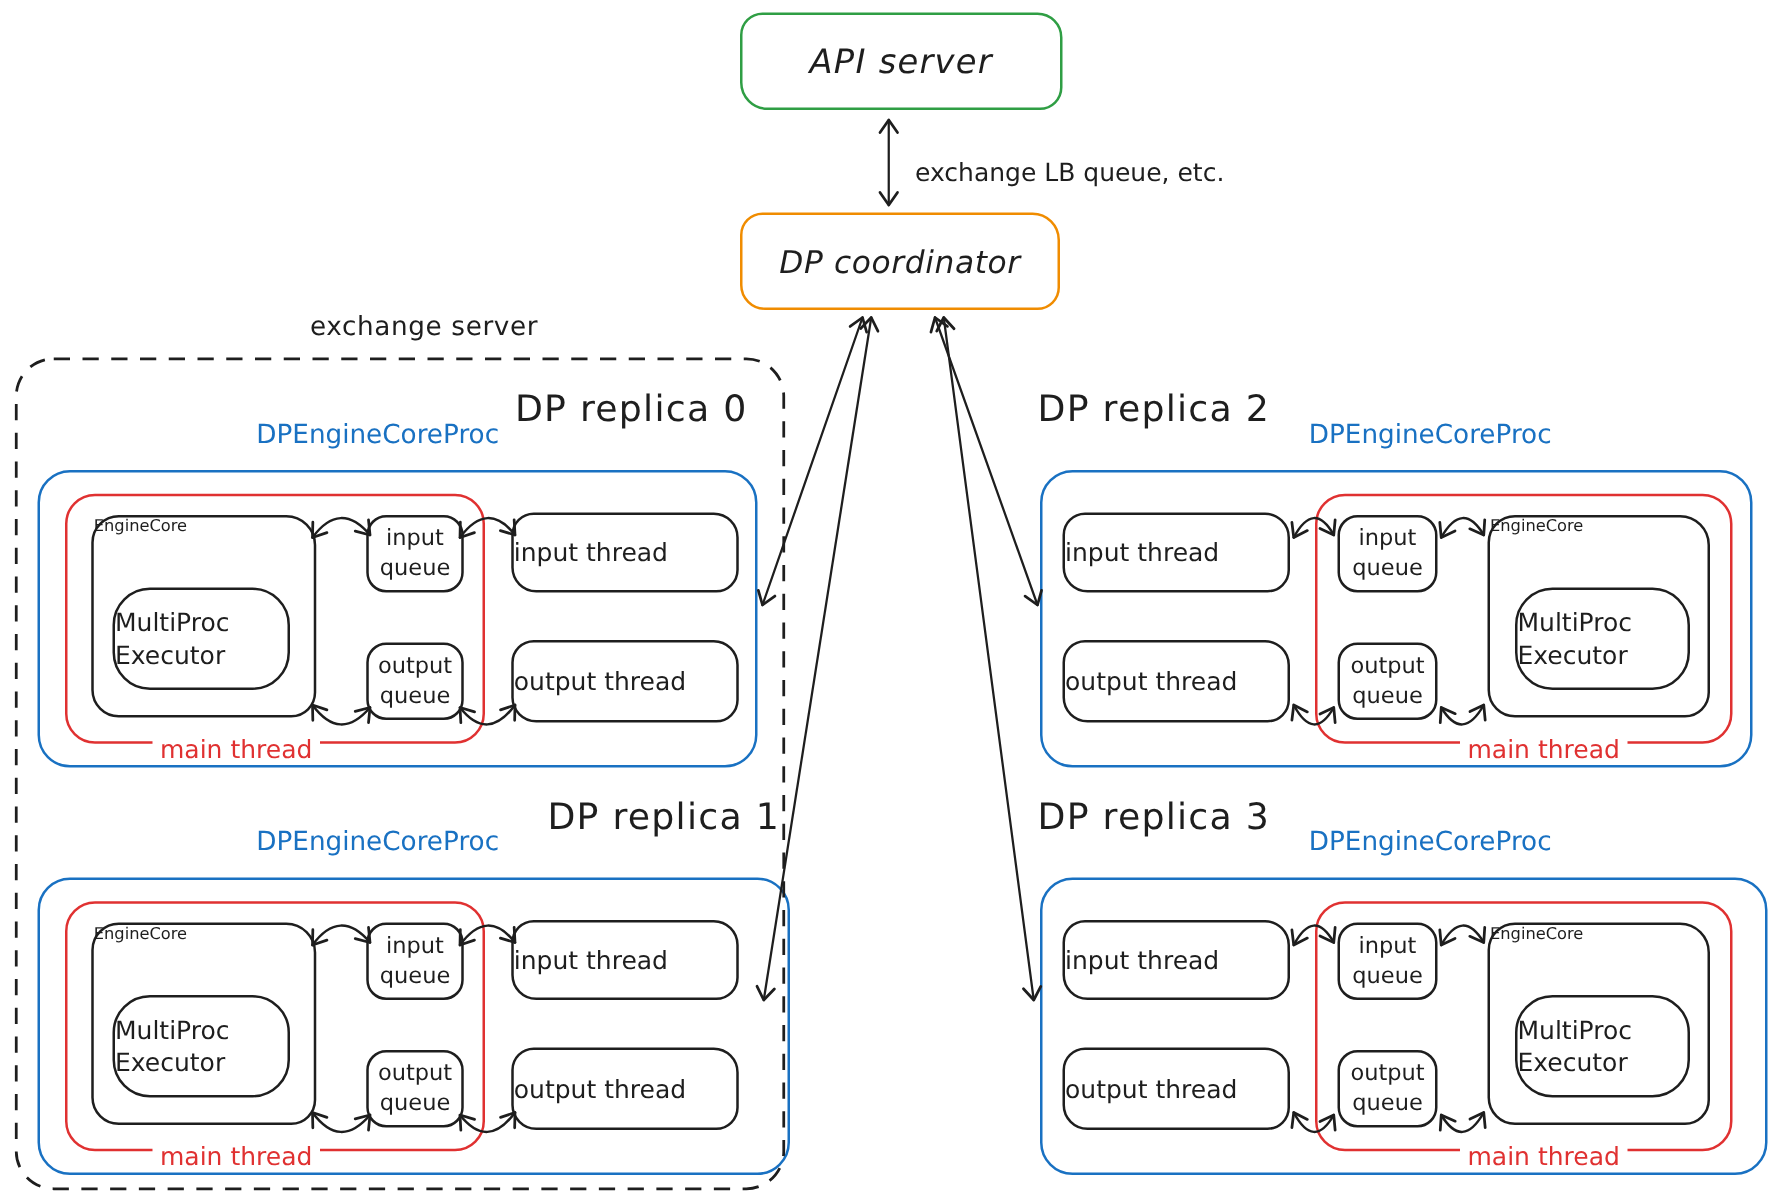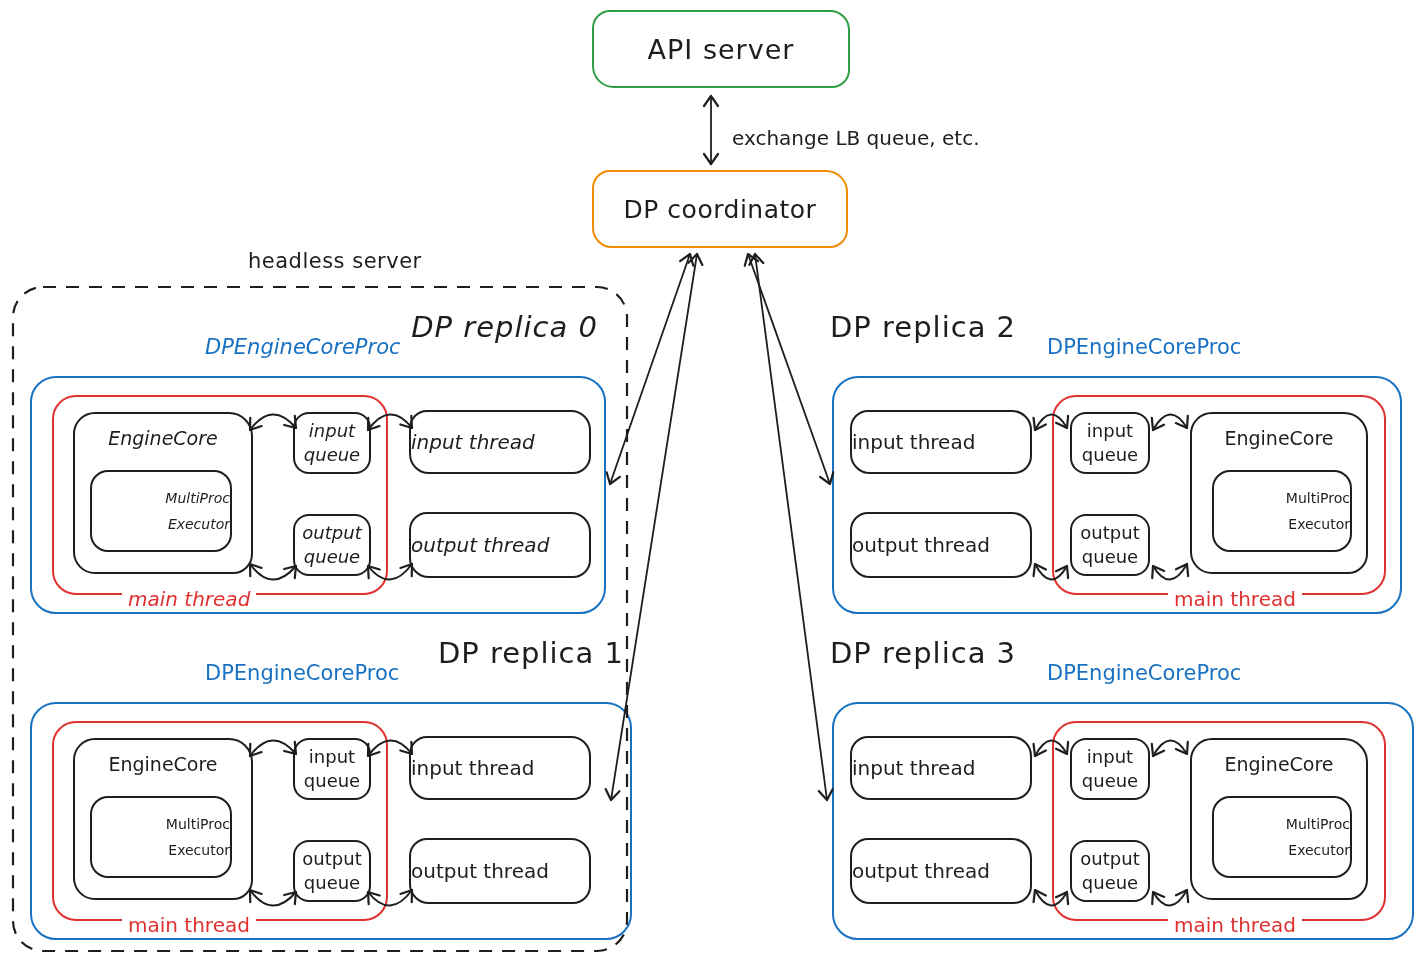--- a/index.html
+++ b/index.html
@@ -6,32 +6,32 @@
     --green:#2f9e44; --orange:#f08c00; --blue:#1971c2; --red:#e03131; --ink:#1e1e1e;
   }
   html,body{margin:0;padding:0;background:#fff;}
   .canvas{
     position:relative; width:1420px; height:960px; background:#ffffff;
     font-family:"DejaVu Sans", sans-serif; color:var(--ink); overflow:hidden;
   }
   
   .tlbox{
     position:absolute; display:flex; align-items:center; justify-content:center;
-    background:#fff; box-sizing:border-box; white-space:nowrap;
+    background:#fff; box-sizing:border-box; white-space:nowrap;font-style:italic;
   }
   .green-box{ left:592px; top:10px; width:258px; height:78px;
     border:2.6px solid var(--green); border-radius:18px 20px 18px 22px; font-size:27px; letter-spacing:1px;}
   .orange-box{ left:592px; top:170px; width:256px; height:78px;
     border:2.6px solid var(--orange); border-radius:18px 22px 18px 20px; font-size:25px; letter-spacing:.5px;}
   .link-label{ position:absolute; left:732px; top:126px; font-size:20px; white-space:nowrap;}
   .headless-label{ position:absolute; left:248px; top:249px; font-size:21px; letter-spacing:.5px; white-space:nowrap;}
 
   
   .replica{ position:absolute; width:576px; height:238px; }
-  #replica-0{ left:30px; top:376px;font-style:italic; }
+  #replica-0{ left:30px; top:376px; }
   #replica-1{ left:30px; top:702px;padding-left:26px; }
   #replica-2{ left:832px; top:376px; width:570px; }
   #replica-3{ left:832px; top:702px; width:570px;padding-left:12px; }
 
   .blue-frame{ position:absolute; inset:0; border:2.6px solid var(--blue); border-radius:26px; }
   .red-frame{ position:absolute; border:2.4px solid var(--red); border-radius:24px; box-sizing:border-box; background:transparent;}
   .variant-left  .red-frame{ left:22px; top:19px; width:336px; height:200px; }
   .variant-right .red-frame{ left:220px; top:19px; width:334px; height:200px; }
 
   .replica-title{ position:absolute; top:-66px; font-size:29px; letter-spacing:1px; white-space:nowrap; }
@@ -40,24 +40,24 @@
 
   .proc-label{ position:absolute; top:-41px; font-size:21px; color:var(--blue); white-space:nowrap; }
   .variant-left  .proc-label{ left:175px; }
   .variant-right .proc-label{ left:215px; }
 
   .node{ position:absolute; background:#fff; border:2.6px solid var(--ink); box-sizing:border-box; }
 
   .engine-core{ border-radius:22px 24px 20px 22px; }
   .variant-left  .engine-core{ left:43px;  top:36px; width:180px; height:162px; }
   .variant-right .engine-core{ left:358px; top:36px; width:178px; height:162px; }
-  .ec-label{ margin-top:13px; text-align:center; font-size:19px; }
-
-  .multiproc{ border-radius:18px; display:flex; flex-direction:column; align-items:flex-end;
-    justify-content:center; font-size:14px; line-height:26px; }
+  .ec-label{ font-size:13px; }
+
+  .multiproc{ border-radius:30px; display:flex; flex-direction:column; align-items:flex-start;
+    justify-content:center; font-size:20px; line-height:26px; }
   .variant-left  .multiproc{ left:15px; top:56px; width:142px; height:82px; }
   .variant-right .multiproc{ left:20px; top:56px; width:140px; height:82px; }
 
   .queue{ border-radius:16px; display:flex; flex-direction:column; align-items:center;
     justify-content:center; font-size:18px; line-height:24px; }
   .variant-left  .queue{ left:263px; width:78px; height:62px; }
   .variant-right .queue{ left:238px; width:80px; height:62px; }
   .queue-input{ top:36px; }
   .queue-output{ top:138px; }
 
@@ -86,21 +86,21 @@
   <div class="tlbox green-box">
     <span>API server</span>
   </div>
 
   <div class="link-label">exchange LB queue, etc.</div>
 
   <div class="tlbox orange-box">
     <span>DP coordinator</span>
   </div>
 
-  <div class="headless-label">headless server</div>
+  <div class="headless-label">exchange server</div>
 
   <div class="replica variant-left" id="replica-0">
     <div class="replica-title">DP replica 0</div>
     <div class="proc-label">DPEngineCoreProc</div>
     <div class="blue-frame"></div>
     <div class="red-frame"></div>
     <div class="node engine-core">
       <div class="ec-label">EngineCore</div>
       <div class="node multiproc">
         <div>MultiProc</div>

